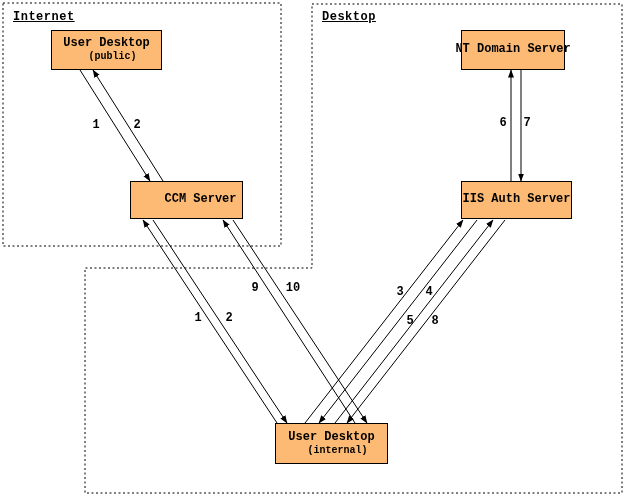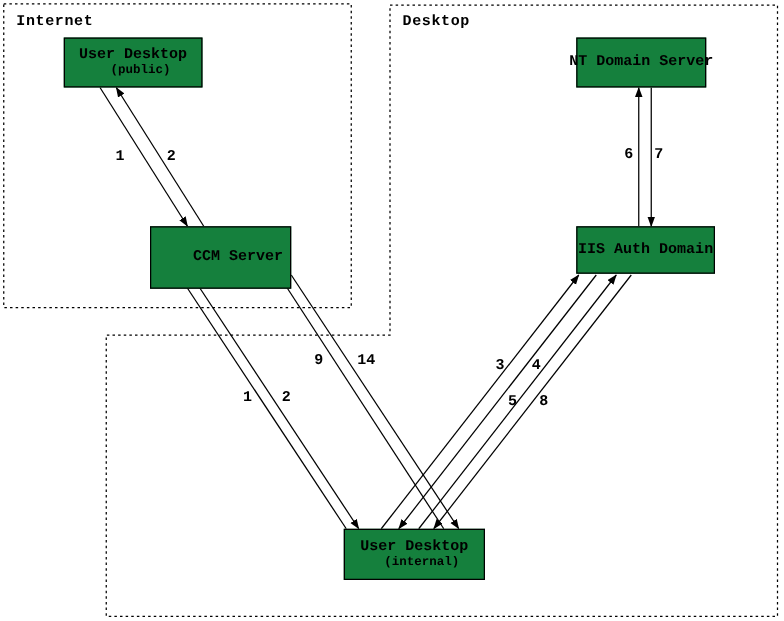--- a/index.html
+++ b/index.html
@@ -11,26 +11,27 @@
     font-family: "Liberation Mono", "DejaVu Sans Mono", monospace;
     color: #000000;
     overflow: hidden;
   }
   #wires { position: absolute; left: 0; top: 0; }
   .region-label {
     position: absolute;
     font: bold 12px/1 "Liberation Mono", "DejaVu Sans Mono", monospace;
     letter-spacing: 0.5px;
     white-space: nowrap;
+    text-decoration: underline;
   }
   .node {
     position: absolute;
     box-sizing: border-box;
     border: 1px solid #000000;
-    background: #15803d;
+    background: #fdba74;
     display: flex;
     flex-direction: column;
     align-items: center;
     justify-content: center;
     text-align: center;
   }
   .node-title {
     font: bold 12px/1.15 "Liberation Mono", "DejaVu Sans Mono", monospace;
     white-space: nowrap;
   }
@@ -82,43 +83,43 @@
   </svg>
 
   <div class="region-label" style="left:13px; top:11px;">Internet</div>
   <div class="region-label" style="left:322px; top:11px;">Desktop</div>
 
   <div class="node" style="left:51px; top:30px; width:111px; height:40px;">
     <div class="node-title">User Desktop</div>
     <div class="node-subtitle">(public)</div>
   </div>
 
-  <div class="node" style="left:120px; top:181px; width:113px; height:50px;padding-left:28px;">
+  <div class="node" style="left:130px; top:181px; width:113px; height:38px;padding-left:28px;">
     <div class="node-title">CCM Server</div>
   </div>
 
   <div class="node" style="left:461px; top:30px; width:104px; height:40px;">
     <div class="node-title">NT Domain Server</div>
   </div>
 
   <div class="node" style="left:461px; top:181px; width:111px; height:38px;">
-    <div class="node-title">IIS Auth Domain</div>
+    <div class="node-title">IIS Auth Server</div>
   </div>
 
   <div class="node" style="left:275px; top:423px; width:113px; height:41px;">
     <div class="node-title">User Desktop</div>
     <div class="node-subtitle">(internal)</div>
   </div>
 
   <div class="num" style="left:96px;  top:125px;">1</div>
   <div class="num" style="left:137px; top:125px;">2</div>
   <div class="num" style="left:198px; top:318px;">1</div>
   <div class="num" style="left:229px; top:318px;">2</div>
   <div class="num" style="left:255px; top:288px;">9</div>
-  <div class="num" style="left:293px; top:288px;">14</div>
+  <div class="num" style="left:293px; top:288px;">10</div>
   <div class="num" style="left:400px; top:292px;">3</div>
   <div class="num" style="left:429px; top:292px;">4</div>
   <div class="num" style="left:410px; top:321px;">5</div>
   <div class="num" style="left:435px; top:321px;">8</div>
   <div class="num" style="left:503px; top:123px;">6</div>
   <div class="num" style="left:527px; top:123px;">7</div>
 
 </div>
 
 </body></html>

